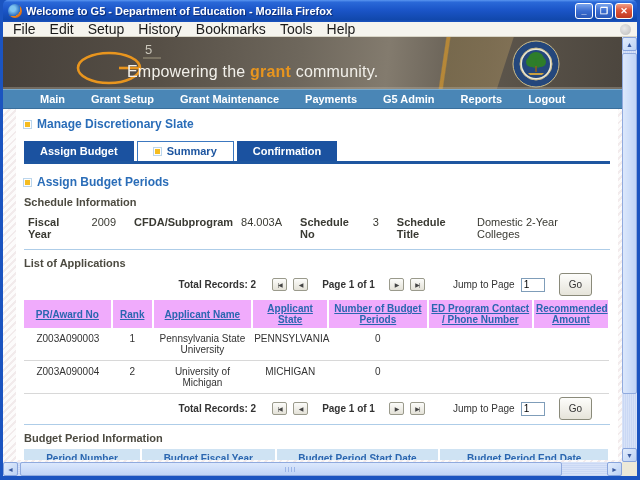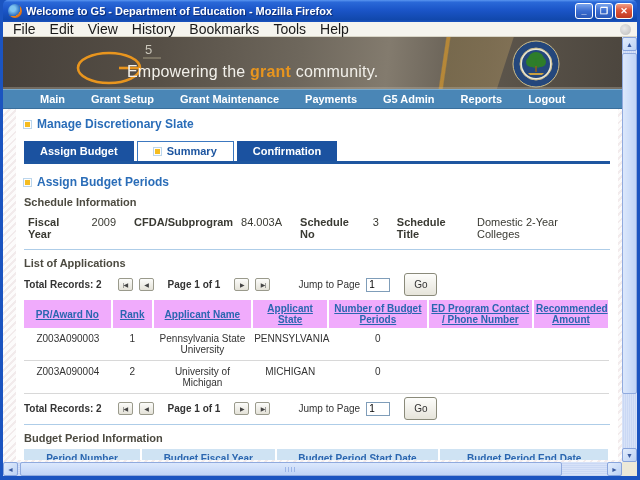--- a/index.html
+++ b/index.html
@@ -76,21 +76,21 @@
   .tab { background:#1b52a0; color:#fff; font-size:11px; font-weight:bold; padding:3px 16px 3px 16px; margin-right:3px;
     display:flex; align-items:center; gap:6px; cursor:pointer; }
   .tab.active { background:#fff; color:#1e56a0; border:1px solid #3c78c0; border-bottom:none; padding-bottom:4px; }
 
   .sec-label { font-size:11px; font-weight:bold; color:#4c4a40; margin-bottom:8px; }
   .sched-row { display:flex; gap:8px; font-size:11px; color:#3a3a33; margin:0 0 9px 4px; align-items:baseline; flex-wrap:nowrap; }
   .sched-row .lbl { font-weight:bold; }
   .sched-row .val { margin-right:10px; }
   .hr-blue { border:none; border-top:1px solid #aecde8; margin:0 0 7px 0; }
 
-  .pager { display:flex; justify-content:flex-start; align-items:center; gap:6px; font-size:10px; color:#333; margin:2px 18px 4px 0; }
+  .pager { display:flex; justify-content:flex-end; align-items:center; gap:6px; font-size:10px; color:#333; margin:2px 18px 4px 0; }
   .pager .plabel { font-weight:bold; margin-right:10px; }
   .pager .pglabel { font-weight:bold; margin:0 8px; }
   .pbtn { width:15px; height:13px; border:1px solid #9a9a8c; border-radius:2px; background:linear-gradient(180deg,#fcfcfa,#e4e2d8);
     font-size:6px; color:#444; display:flex; align-items:center; justify-content:center; letter-spacing:-1px; }
   .jump-lbl { margin-left:22px; }
   .jump-input { width:24px; height:14px; border:1px solid #7f9db9; font-size:10px; padding:0 2px; font-family:"Liberation Sans",sans-serif; }
   .go-btn { height:23px; padding:0 9px; margin-left:8px; border:1px solid #8a8a7a; border-radius:3px;
     background:linear-gradient(180deg,#fdfdfb,#e6e4da); font-size:10px; color:#333; font-family:"Liberation Sans",sans-serif; }
 
   table { border-collapse:collapse; width:100%; table-layout:fixed; }
@@ -117,21 +117,21 @@
       <span class="wbtn min">_</span>
       <span class="wbtn">❐</span>
       <span class="wbtn close">✕</span>
     </span>
   </div>
 
   <div class="menubar">
 
     <span class="menu-item">File</span>
       <span class="menu-item">Edit</span>
-      <span class="menu-item">View</span>
+      <span class="menu-item">Setup</span>
       <span class="menu-item">History</span>
       <span class="menu-item">Bookmarks</span>
       <span class="menu-item">Tools</span>
       <span class="menu-item">Help</span>
       <span class="menu-spacer"></span>
     <span class="throbber"></span>
   </div>
 
   <div class="viewport">
     <div class="pagearea">

